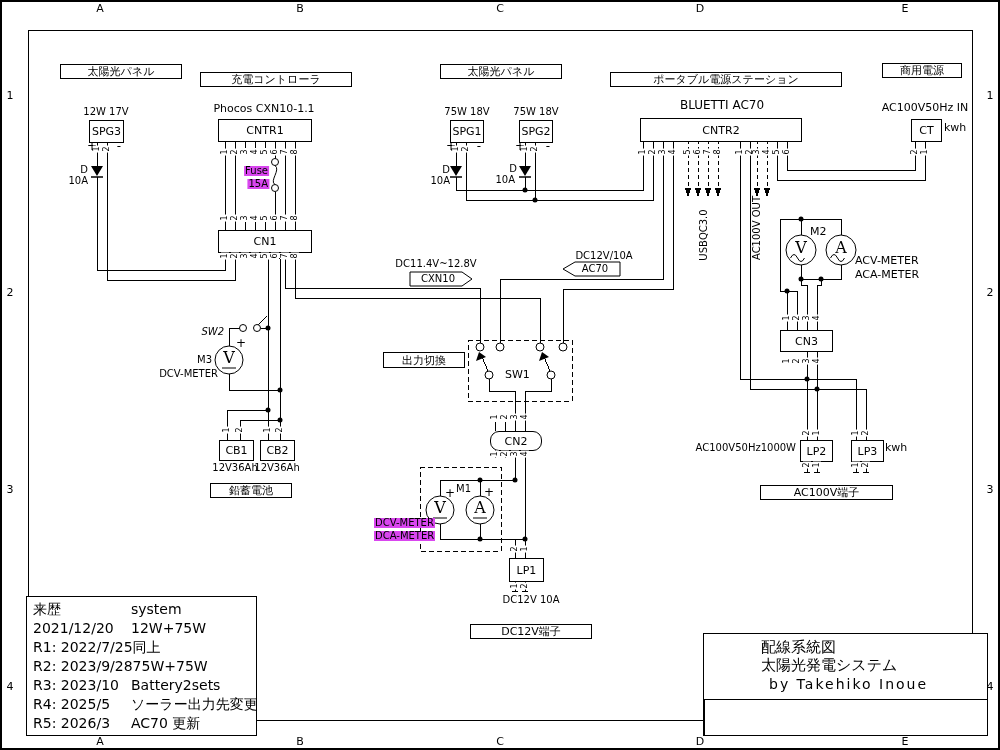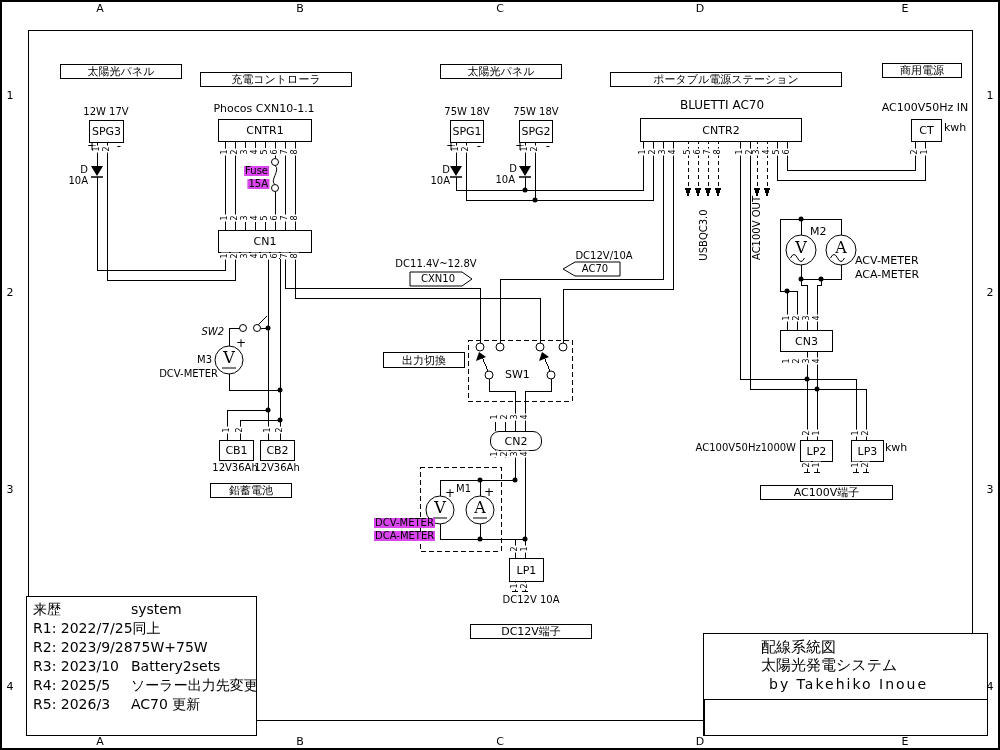--- a/index.html
+++ b/index.html
@@ -141,20 +141,21 @@
       <circle cx="821" cy="279" r="2.5"></circle>
         <circle cx="787" cy="291" r="2.5"></circle>
       <circle cx="807" cy="379" r="2.5"></circle>
         <circle cx="817" cy="389" r="2.5"></circle>
     </g>
   </svg>
 
   <div id="revision-table">
     <div>
         <div class="rev-row"><span class="c1">来歴</span><span class="c2">system</span></div>
+        <div class="rev-row"><span class="c1">2021/12/20</span><span class="c2">12W+75W</span></div>
         <div class="rev-row"><span class="c1">R1: 2022/7/25</span><span class="c2">同上</span></div>
         <div class="rev-row"><span class="c1">R2: 2023/9/28</span><span class="c2">75W+75W</span></div>
         <div class="rev-row"><span class="c1">R3: 2023/10</span><span class="c2">Battery2sets</span></div>
         <div class="rev-row"><span class="c1">R4: 2025/5</span><span class="c2">ソーラー出力先変更</span></div>
         <div class="rev-row"><span class="c1">R5: 2026/3</span><span class="c2">AC70  更新</span></div>
       </div>
   </div>
 
   <div id="title-block">
     <div id="tb-top">

